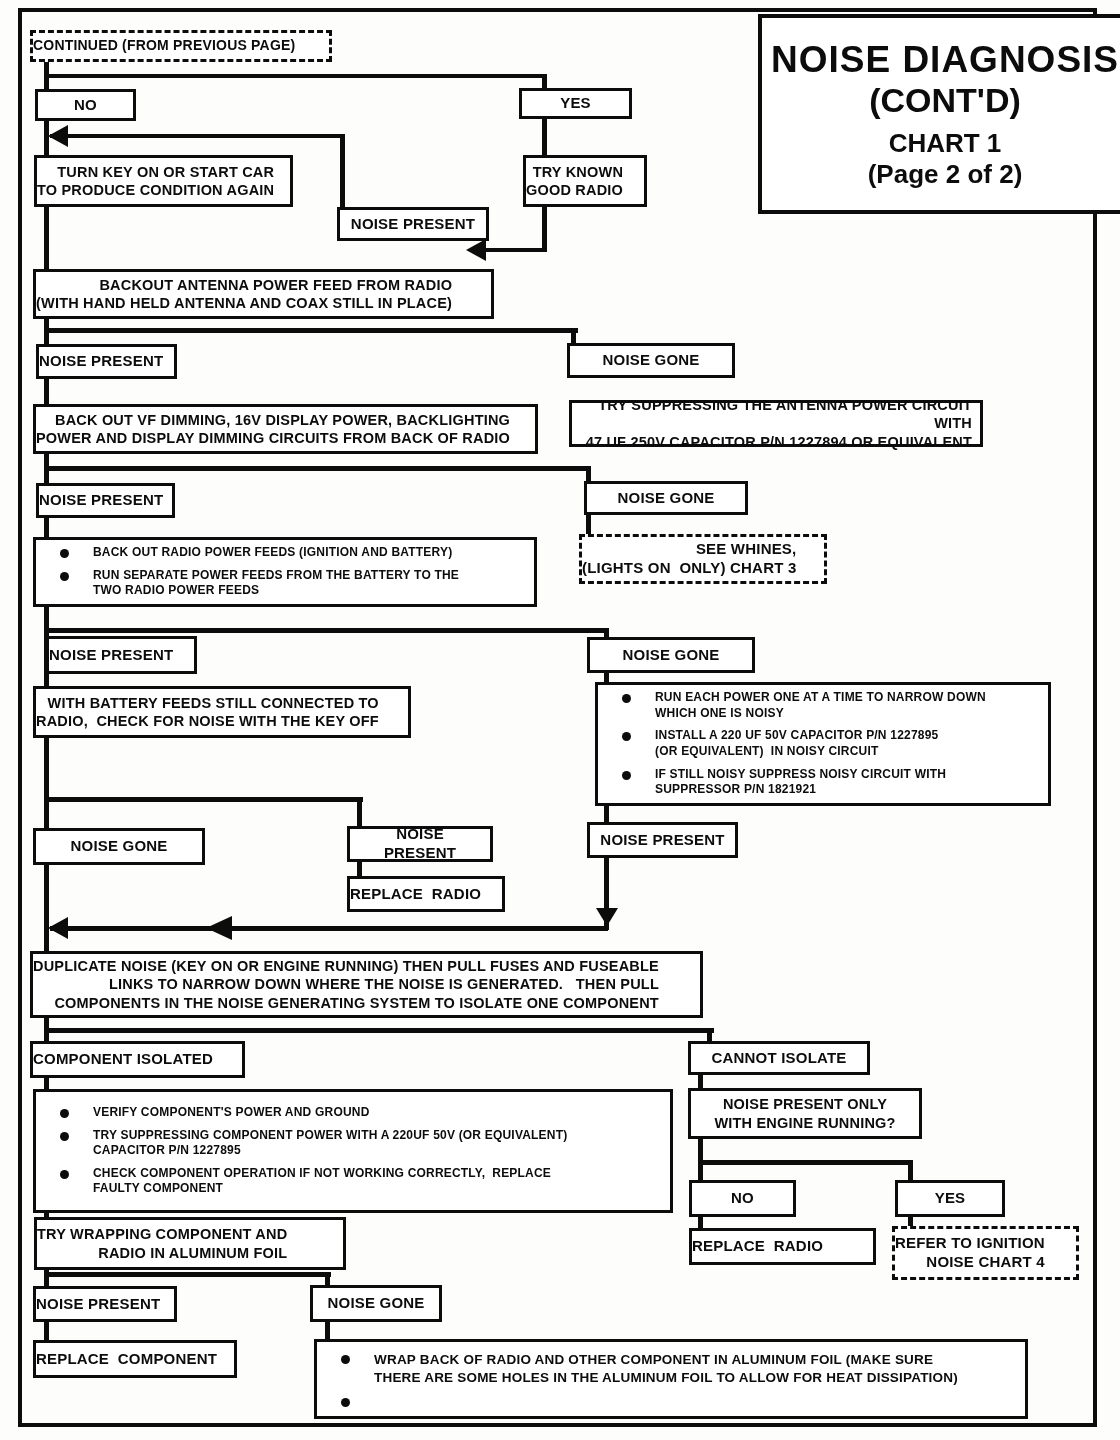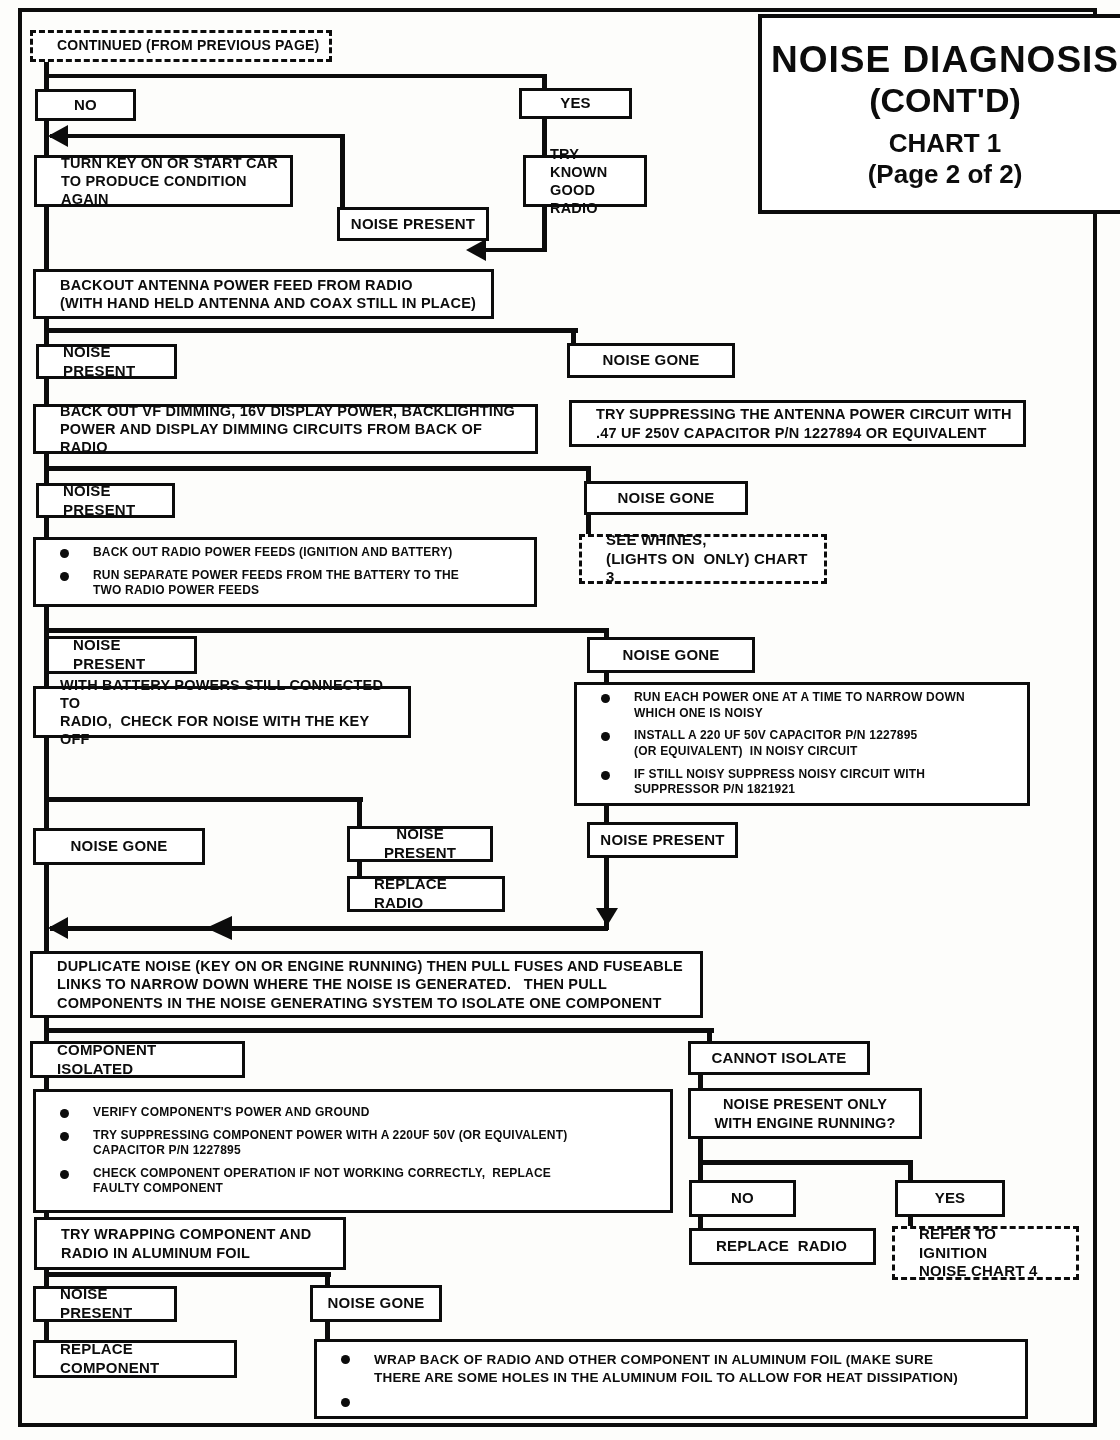--- a/index.html
+++ b/index.html
@@ -5,21 +5,21 @@
   html,body{margin:0;padding:0;background:#e9e9e6;}
   #canvas{position:relative;width:1120px;height:1440px;background:#fdfdfb;
           font-family:"Liberation Sans",sans-serif;color:#0c0c0c;overflow:hidden;}
   .frame{position:absolute;left:18px;top:8px;width:1079px;height:1419px;
          border:4px solid #0c0c0c;box-sizing:border-box;z-index:0;}
   .line{position:absolute;background:#0c0c0c;z-index:1;}
   .box{position:absolute;z-index:2;background:#fff;border:3px solid #0c0c0c;
        display:flex;align-items:center;justify-content:center;text-align:center;
        font-weight:700;font-size:15px;line-height:1.25;white-space:pre-wrap;
        letter-spacing:.2px;box-sizing:border-box;padding:2px 8px;}
-  .box.la{justify-content:flex-start;text-align:left;padding-left:24px;}
+  .box.la{justify-content:flex-start;text-align:right;padding-left:0;}
   .box.proc{font-size:14.5px;}
   .box.dash{border-style:dashed;}
   .bullets{flex-direction:column;align-items:stretch;justify-content:center;
            gap:7px;padding:8px 10px;}
   .brow{display:flex;align-items:flex-start;text-align:left;}
   .dot{width:9px;height:9px;border-radius:50%;background:#0c0c0c;
        margin:4px 24px 0 14px;flex:0 0 auto;}
   .bt{white-space:pre-wrap;font-weight:700;font-size:12px;line-height:1.3;}
   .bullets.small .bt{font-size:13.5px;}
   .ah{position:absolute;width:0;height:0;z-index:3;}
@@ -98,21 +98,21 @@
 GOOD RADIO</div>
   <div class="box" style="left:337px;top:207px;width:152px;height:34px">NOISE PRESENT</div>
 
   <div class="box la proc" style="left:33px;top:269px;width:461px;height:50px">BACKOUT ANTENNA POWER FEED FROM RADIO
 (WITH HAND HELD ANTENNA AND COAX STILL IN PLACE)</div>
   <div class="box la" style="left:36px;top:344px;width:141px;height:35px">NOISE PRESENT</div>
   <div class="box" style="left:567px;top:343px;width:168px;height:35px">NOISE GONE</div>
 
   <div class="box la proc" style="left:33px;top:404px;width:505px;height:50px">BACK OUT VF DIMMING, 16V DISPLAY POWER, BACKLIGHTING
 POWER AND DISPLAY DIMMING CIRCUITS FROM BACK OF RADIO</div>
-  <div class="box la proc" style="left:569px;top:400px;width:457px;height:47px">TRY SUPPRESSING THE ANTENNA POWER CIRCUIT WITH
+  <div class="box la proc" style="left:569px;top:400px;width:414px;height:47px">TRY SUPPRESSING THE ANTENNA POWER CIRCUIT WITH
 .47 UF 250V CAPACITOR P/N 1227894 OR EQUIVALENT</div>
 
   <div class="box la" style="left:36px;top:483px;width:139px;height:35px">NOISE PRESENT</div>
   <div class="box" style="left:584px;top:481px;width:164px;height:34px">NOISE GONE</div>
 
   <div class="box bullets" style="left:33px;top:537px;width:504px;height:70px">
     <div class="brow">
       <span class="dot"></span>
       <span class="bt">BACK OUT RADIO POWER FEEDS (IGNITION AND BATTERY)</span>
     </div>
@@ -121,24 +121,24 @@
       <span class="bt">RUN SEPARATE POWER FEEDS FROM THE BATTERY TO THE
 TWO RADIO POWER FEEDS</span>
     </div>
   </div>
   <div class="box dash la" style="left:579px;top:534px;width:248px;height:50px">SEE WHINES,
 (LIGHTS ON  ONLY) CHART 3</div>
 
   <div class="box la" style="left:46px;top:636px;width:151px;height:38px">NOISE PRESENT</div>
   <div class="box" style="left:587px;top:637px;width:168px;height:36px">NOISE GONE</div>
 
-  <div class="box la proc" style="left:33px;top:686px;width:378px;height:52px">WITH BATTERY POWERS STILL CONNECTED TO
+  <div class="box la proc" style="left:33px;top:686px;width:378px;height:52px">WITH BATTERY FEEDS STILL CONNECTED TO
 RADIO,  CHECK FOR NOISE WITH THE KEY OFF</div>
 
-  <div class="box bullets" style="left:574px;top:682px;width:456px;height:124px">
+  <div class="box bullets" style="left:595px;top:682px;width:456px;height:124px">
     <div class="brow">
       <span class="dot"></span>
       <span class="bt">RUN EACH POWER ONE AT A TIME TO NARROW DOWN
 WHICH ONE IS NOISY</span>
     </div>
     <div class="brow">
       <span class="dot"></span>
       <span class="bt">INSTALL A 220 UF 50V CAPACITOR P/N 1227895
 (OR EQUIVALENT)  IN NOISY CIRCUIT</span>
     </div>

